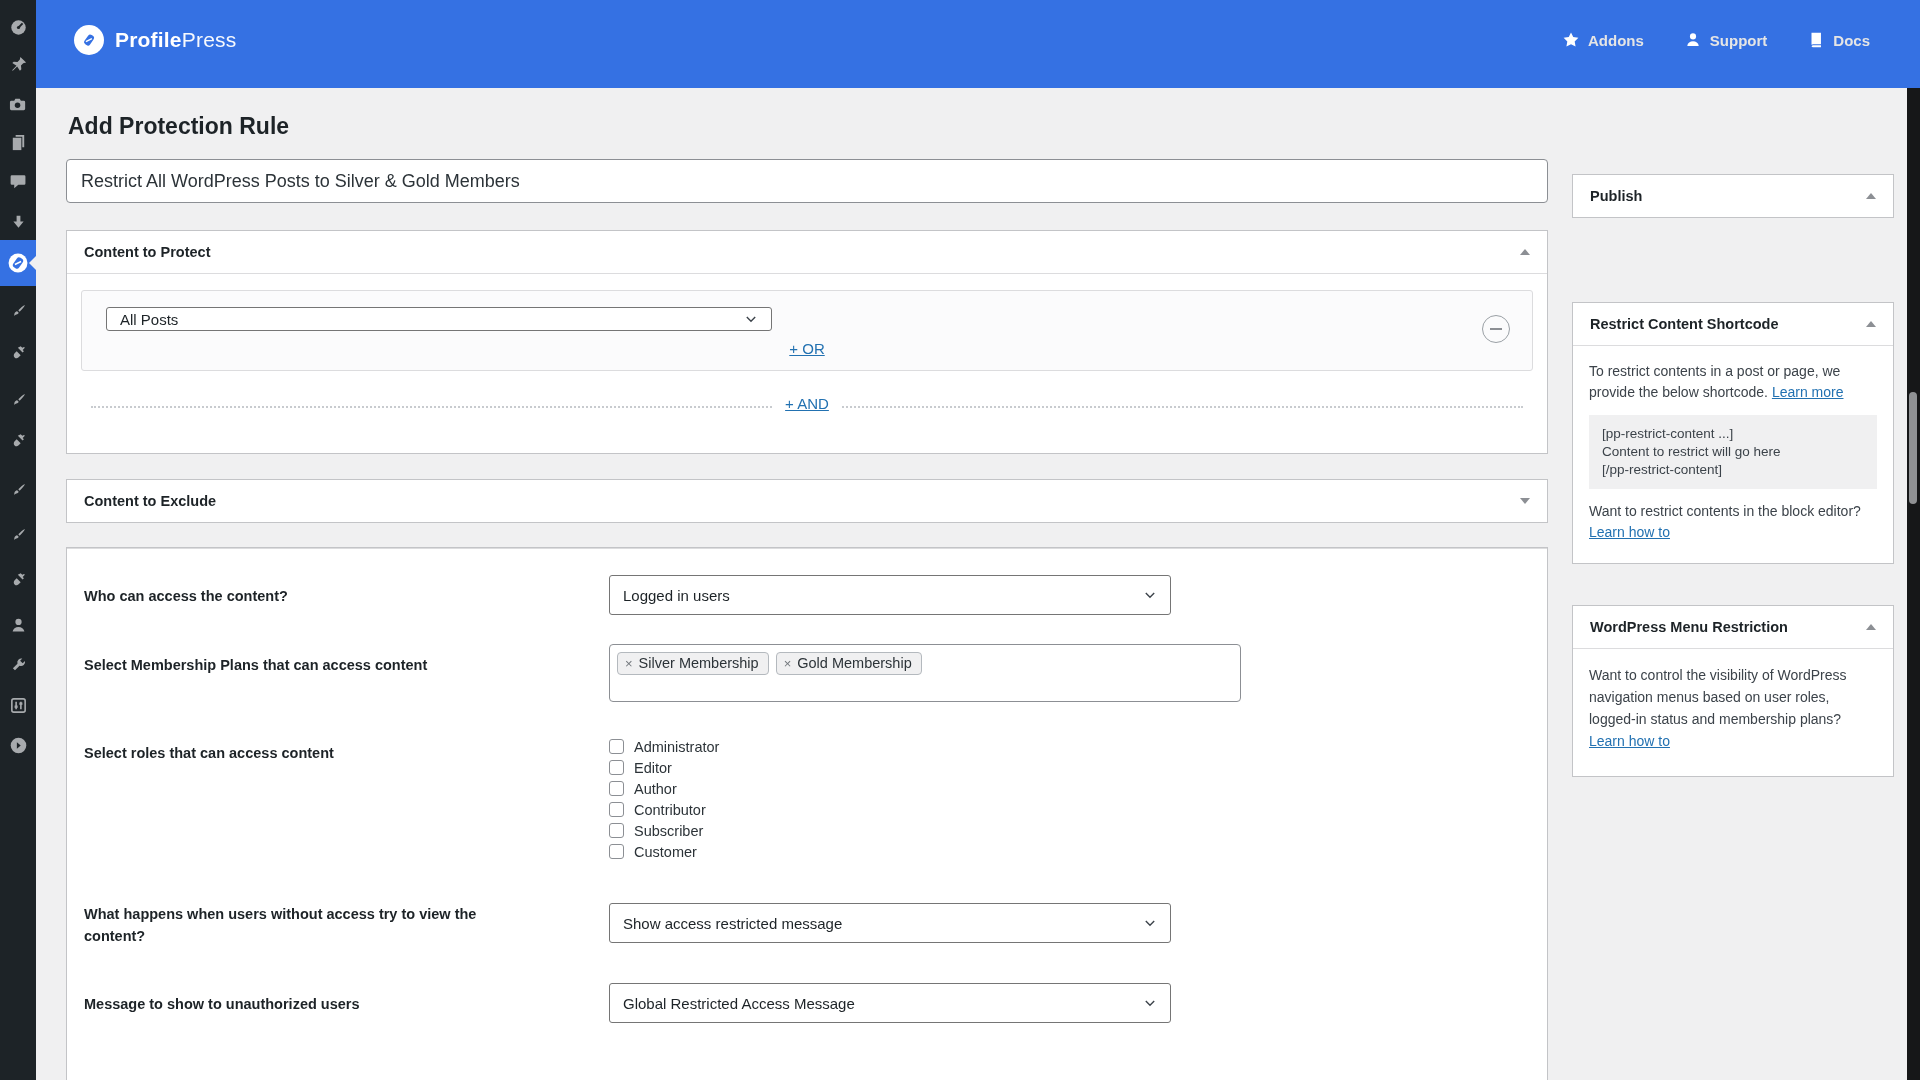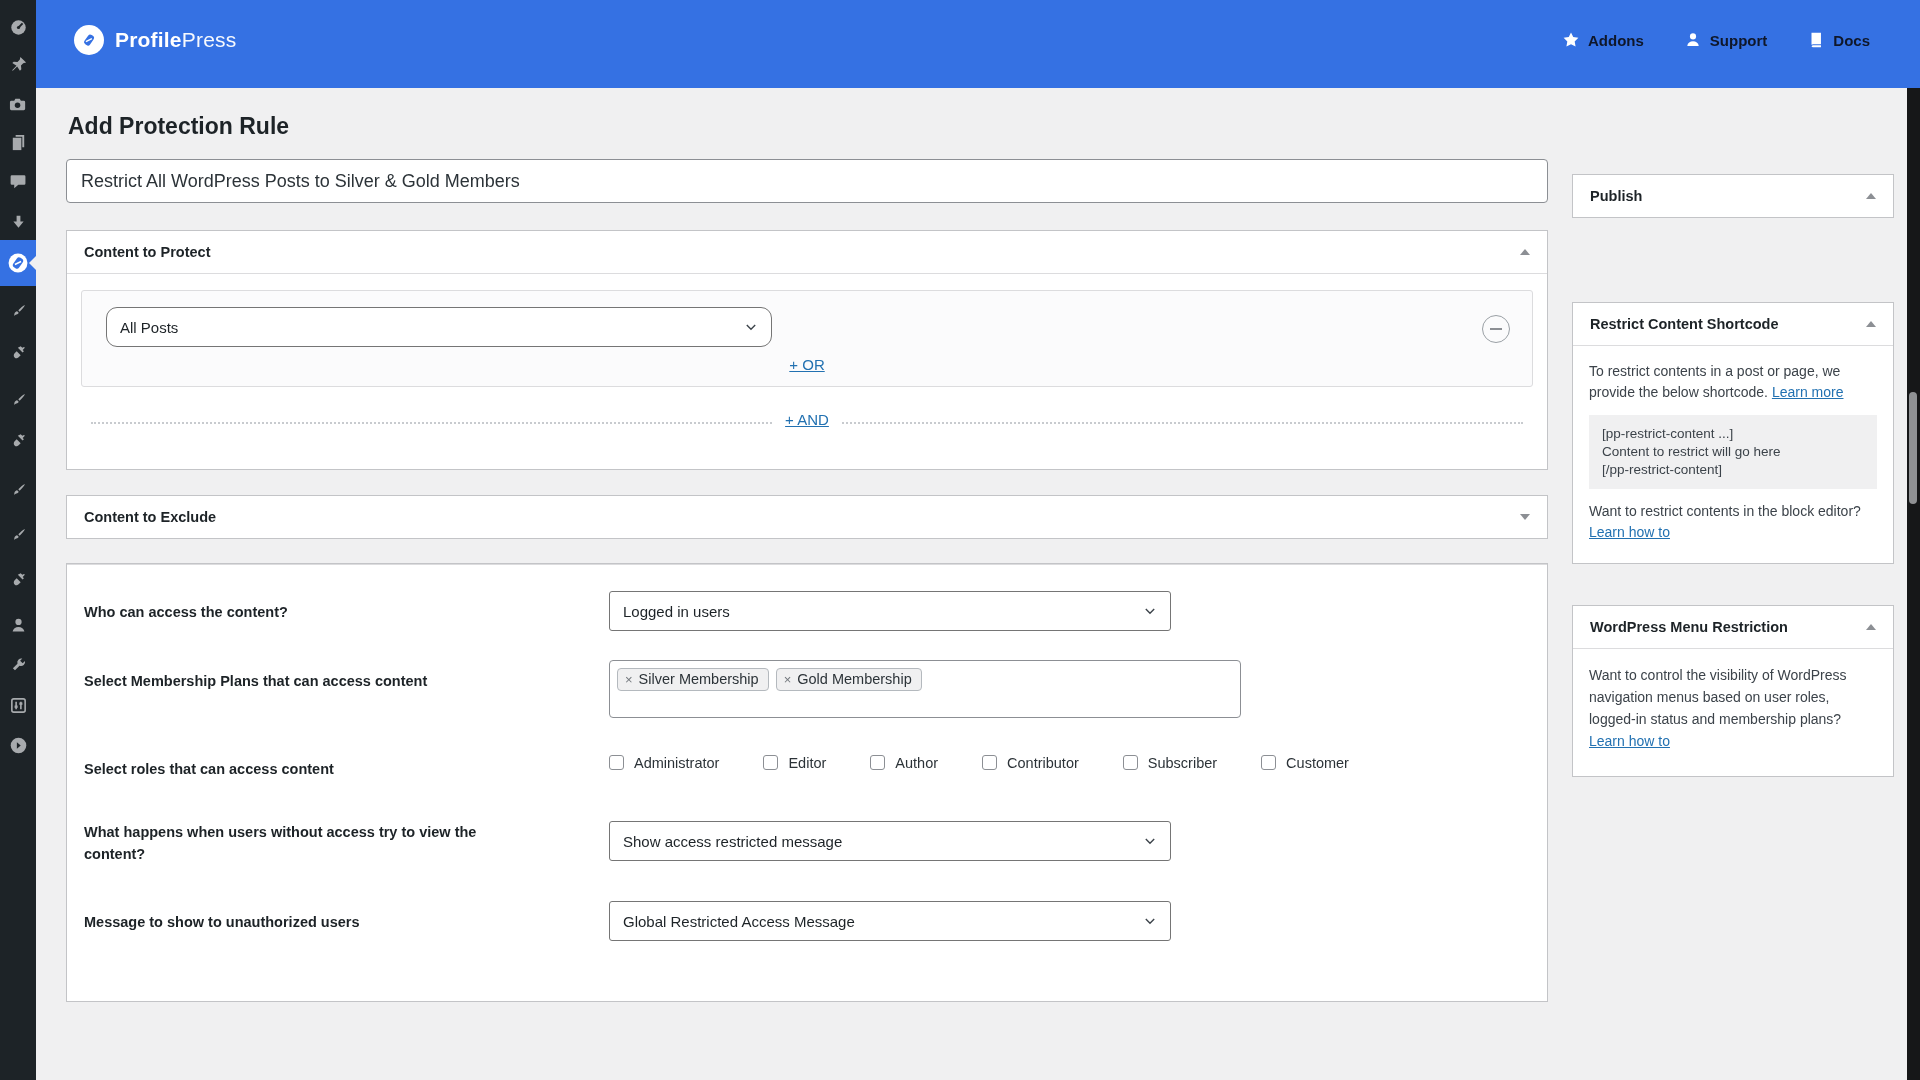--- a/index.html
+++ b/index.html
@@ -17,21 +17,21 @@
 
   
   .topbar{position:absolute;left:36px;top:0;width:1884px;height:88px;background:#3571e3;display:flex;align-items:center;
     padding:0 50px 8px 38px;box-sizing:border-box;z-index:5;}
   .brand{display:flex;align-items:center;gap:11px;}
   .brand-circle{width:30px;height:30px;border-radius:50%;background:#fff;display:flex;align-items:center;justify-content:center;}
   .brand-text{font-size:21px;color:#fff;letter-spacing:.2px;}
   .brand-text b{font-weight:700;}
   .brand-text span{font-weight:400;opacity:.96;}
   .topnav{margin-left:auto;display:flex;align-items:center;gap:40px;}
-  .topnav-item{display:flex;align-items:center;gap:8px;color:#0f172a;font-size:15px;font-weight:600;cursor:pointer;}
+  .topnav-item{display:flex;align-items:center;gap:8px;color:#e5e5e5;font-size:15px;font-weight:600;cursor:pointer;}
   .topnav-item svg{width:18px;height:18px;fill:#fff;}
 
   
   .vscroll{position:absolute;right:0;top:88px;width:13px;height:992px;background:#161718;z-index:7;}
   .vscroll .thumb{position:absolute;left:2px;top:304px;width:8px;height:112px;border-radius:4px;background:#8f9193;cursor:pointer;}
 
   
   .main{position:absolute;left:66px;top:88px;width:1482px;}
   h1.page-title{margin:25px 0 0 2px;font-size:23px;font-weight:600;color:#1d2327;}
   .rule-name{margin-top:19px;width:100%;height:44px;box-sizing:border-box;border:1px solid #8c8f94;border-radius:4px;
@@ -44,21 +44,21 @@
   .arr-down{width:0;height:0;border-left:5px solid transparent;border-right:5px solid transparent;border-top:6px solid #8c8f94;}
   .panel-b{border-top:1px solid #dcdcde;}
 
   
   .panel-ctp{margin-top:27px;}
   .ctp-body{padding:16px 14px 36px;}
   .group-box{position:relative;border:1px solid #dcdcde;background:#fbfbfc;border-radius:3px;padding:16px 24px 8px;}
   .fselect{height:38px;box-sizing:border-box;border:1px solid #757575;border-radius:3px;background:#fff;display:flex;
     align-items:center;justify-content:space-between;padding:0 13px;font-size:15px;color:#1d2327;cursor:pointer;}
   .fselect .chev{width:14px;height:14px;flex:0 0 auto;}
-  .post-select{width:666px;height:40px;border-radius:11px;}
+  .post-select{width:666px;height:24px;}
   .minus-btn{position:absolute;right:22px;top:24px;width:26px;height:26px;border:1px solid #9aa0a5;border-radius:50%;
     background:transparent;display:flex;align-items:center;justify-content:center;cursor:pointer;}
   .minus-btn::after{content:"";width:12px;height:2px;background:#8c8f94;}
   .link{color:#2271b1;text-decoration:underline;cursor:pointer;}
   .or-row{text-align:center;margin-top:9px;font-size:15px;height:22px;}
   .and-row{position:relative;margin-top:24px;text-align:center;font-size:15px;height:22px;}
   .and-row .dots{position:absolute;left:10px;right:10px;top:11px;border-top:2px dotted #c8cbcf;}
   .and-row .link{position:relative;background:#fff;padding:0 12px;}
 
   
@@ -71,21 +71,21 @@
   .ac-label{flex:0 0 490px;box-sizing:border-box;padding-right:62px;font-size:14.5px;font-weight:600;color:#1d2327;line-height:22px;}
   .ac-ctl{width:562px;padding-left:35px;}
   .ac-select{height:40px;}
   .pt10{padding-top:10px;} .pt6{padding-top:6px;}
   .mb-r1{margin-bottom:29px;} .mb-r2{margin-bottom:34px;} .mb-r3{margin-bottom:41px;} .mb-r4{margin-bottom:36px;}
   .multibox{box-sizing:border-box;width:632px;height:58px;border:1px solid #8c8f94;border-radius:4px;background:#fff;
     padding:7px;display:flex;align-items:flex-start;gap:7px;}
   .tag{display:inline-flex;align-items:center;gap:6px;border:1px solid #b4b9be;background:#f0f0f1;border-radius:4px;
     padding:2px 9px 3px 7px;font-size:14.5px;color:#2c3338;white-space:nowrap;}
   .tag .x{color:#72777c;cursor:pointer;font-size:13px;}
-  .roles{display:flex;flex-direction:row;gap:44px;}
+  .roles{display:flex;flex-direction:column;}
   .role{display:flex;align-items:center;gap:10px;height:21px;font-size:14.5px;color:#2c3338;}
   .role input{appearance:none;-webkit-appearance:none;width:15px;height:15px;margin:0;border:1px solid #8c8f94;border-radius:3px;background:#fff;cursor:pointer;}
   .ac-label.two-line{line-height:22px;}
 
   
   .sidepanel{position:absolute;left:1572px;width:322px;background:#fff;border:1px solid #c3c4c7;box-sizing:border-box;z-index:2;}
   .panel-pub{top:174px;}
   .pub-body{border-top:1px solid #dcdcde;background:#f6f7f7;height:58px;position:relative;}
   .save-btn{position:absolute;right:13px;top:11px;height:37px;padding:0 18px;background:#2271b1;border:1px solid #2271b1;
     border-radius:4px;color:#fff;font-family:"Liberation Sans",sans-serif;font-size:14.5px;font-weight:600;cursor:pointer;}

